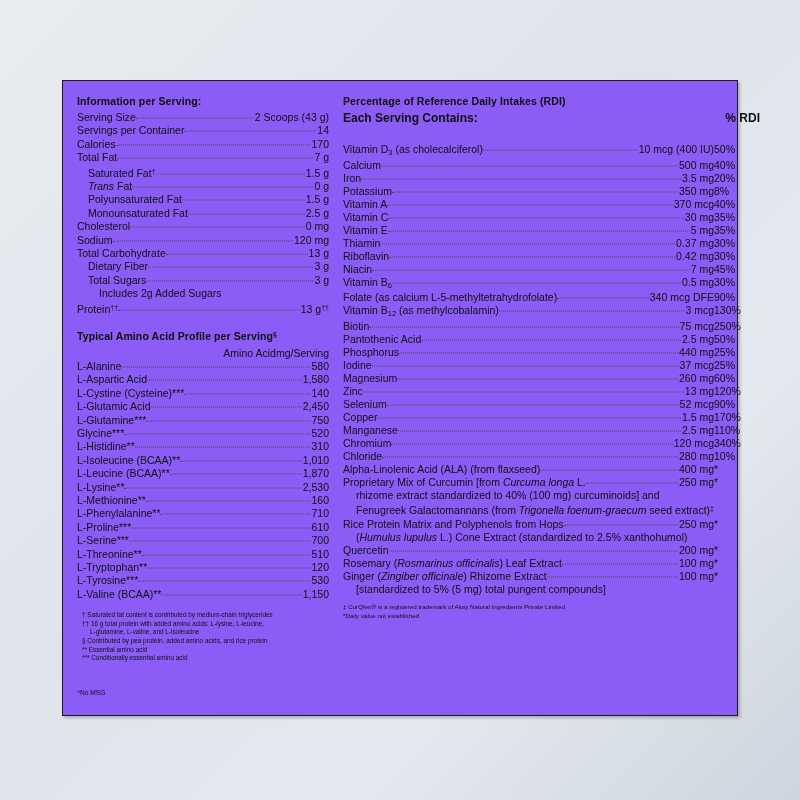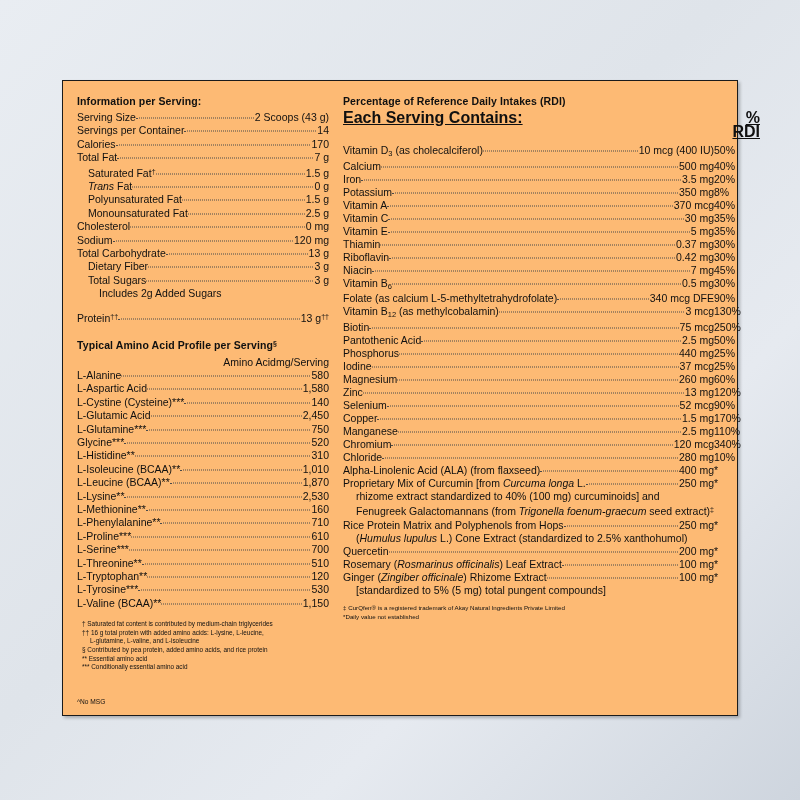--- a/index.html
+++ b/index.html
@@ -7,21 +7,21 @@
   body {
     font-family: "Liberation Sans", sans-serif;
     background: linear-gradient(135deg, #e9edf2 0%, #dfe4ea 45%, #e6eaf0 70%, #ced5de 100%);
     position: relative;
     overflow: hidden;
   }
   #panel {
     position:absolute;
     left:62px; top:80px;
     width:676px; height:636px;
-    background:#fdba74;
+    background:#8b5cf6;
     border:1.5px solid #1b1b1b;
     box-shadow: 2px 2px 3px rgba(0,0,0,0.25);
   }
   .cols { display:flex; width:100%; height:100%; padding:14px 12px 0 14px; }
   .colL { width:252px; flex:0 0 252px; }
   .colR { flex:1; padding-left:14px; }
 
   h2.sec {
     font-size:10.5px; font-weight:bold; color:#101010;
     letter-spacing:0.1px; margin-bottom:4px;
@@ -31,33 +31,33 @@
   
   .row { display:flex; align-items:baseline; font-size:10.5px; color:#101010; line-height:13.4px; white-space:nowrap; }
   .row .nm { flex:0 0 auto; }
   .row .dots {
     flex:1 1 auto; min-width:6px; overflow:hidden; margin:0 0px;
     border-bottom:1px dotted #4a4a4a; transform:translateY(-2.5px); height:9px;
   }
   .row .val { flex:0 0 auto; padding-left:1px; }
   .row.nodots .dots { border-bottom:none; }
   .ind1 { padding-left:11px; }
-  .ind2 { padding-left:22px;flex-direction:column; }
+  .ind2 { padding-left:22px; }
 
   .hdrrow { display:flex; font-size:10.5px; color:#101010; line-height:14px;text-align:right; }
   .hdrrow .nm { flex:1; }
   .hdrrow .val { flex:0 0 auto; }
 
   
   .rrow { display:flex; align-items:baseline; font-size:10.5px; color:#101010; line-height:13px; white-space:nowrap; }
   .rrow .nm { flex:0 0 auto; }
   .rrow .dots { flex:1 1 auto; min-width:4px; overflow:hidden; border-bottom:1px dotted #4a4a4a; transform:translateY(-2.5px); height:9px; }
   .rrow .amt { flex:0 0 auto; text-align:right; padding-left:1px; }
   .rrow .rdi { flex:0 0 46px; text-align:left; }
-  .rhdr { display:flex; font-size:16px; font-weight:bold; color:#101010; line-height:14px; margin-bottom:5px;text-decoration:underline; }
+  .rhdr { display:flex; font-size:12px; font-weight:bold; color:#101010; line-height:14px; margin-bottom:18px; }
   .rhdr .nm { flex:1; }
   .rhdr .rdi { flex:0 0 46px; text-align:right; }
   .cont { display:flex; font-size:10.5px; line-height:13.4px; color:#101010; }
   .cont .txt { flex:1; padding-left:13px; white-space:nowrap; }
   .cont .rdi { flex:0 0 46px; text-align:right; }
 
   sub { font-size:7.5px; vertical-align:-0.22em; }
   sup { font-size:7px; vertical-align:0.42em; }
   i { font-style:italic; }
 

